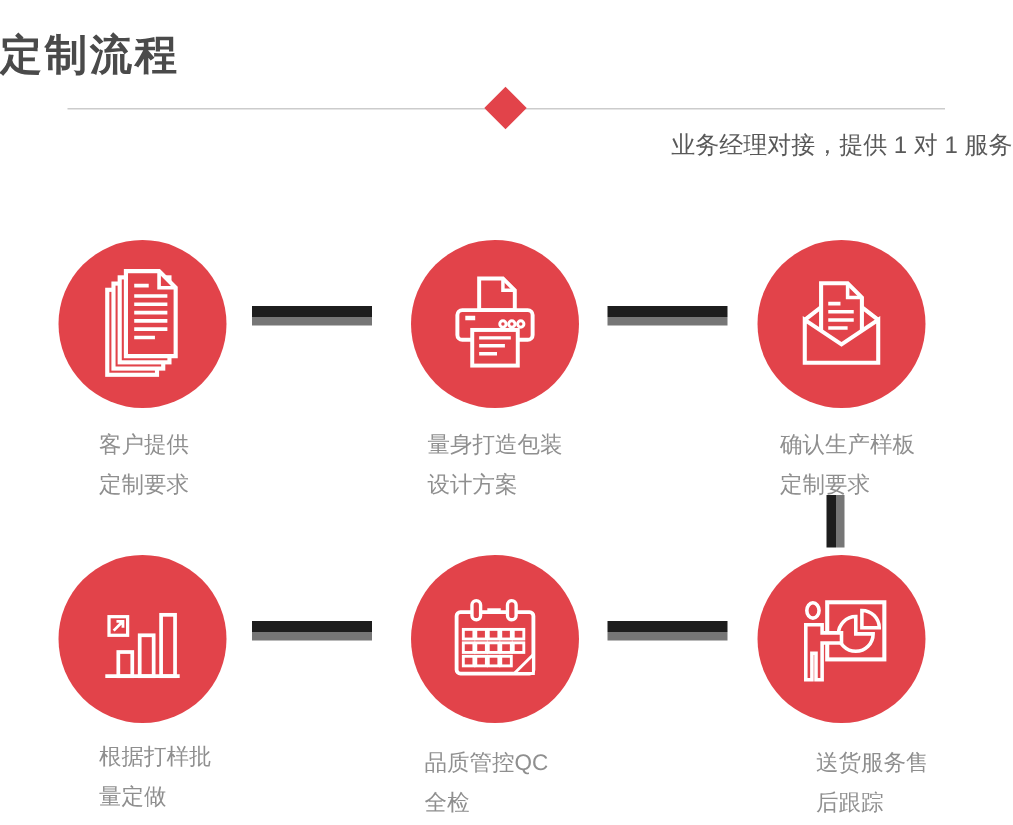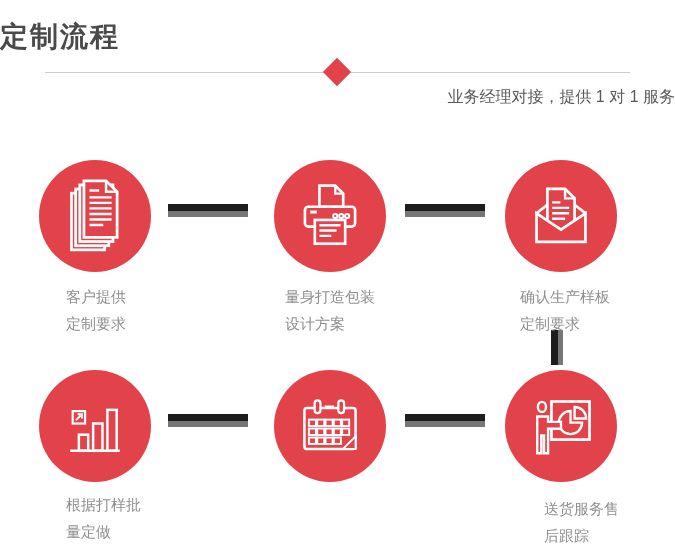--- a/index.html
+++ b/index.html
@@ -145,16 +145,18 @@
   <div class="hbar" style="left:405px;top:414px"></div>
 
   <p class="step-label" style="left:66px;top:283px">客户提供
 定制要求</p>
   <p class="step-label" style="left:285px;top:283px">量身打造包装
 设计方案</p>
   <p class="step-label" style="left:520px;top:283px">确认生产样板
 定制要求</p>
   <p class="step-label" style="left:66px;top:491px">根据打样批
 量定做</p>
+  <p class="step-label" style="left:283px;top:495px">品质管控QC
+全检</p>
   <p class="step-label" style="left:544px;top:495px">送货服务售
 后跟踪</p>
 
 </div>
 
 </body></html>

